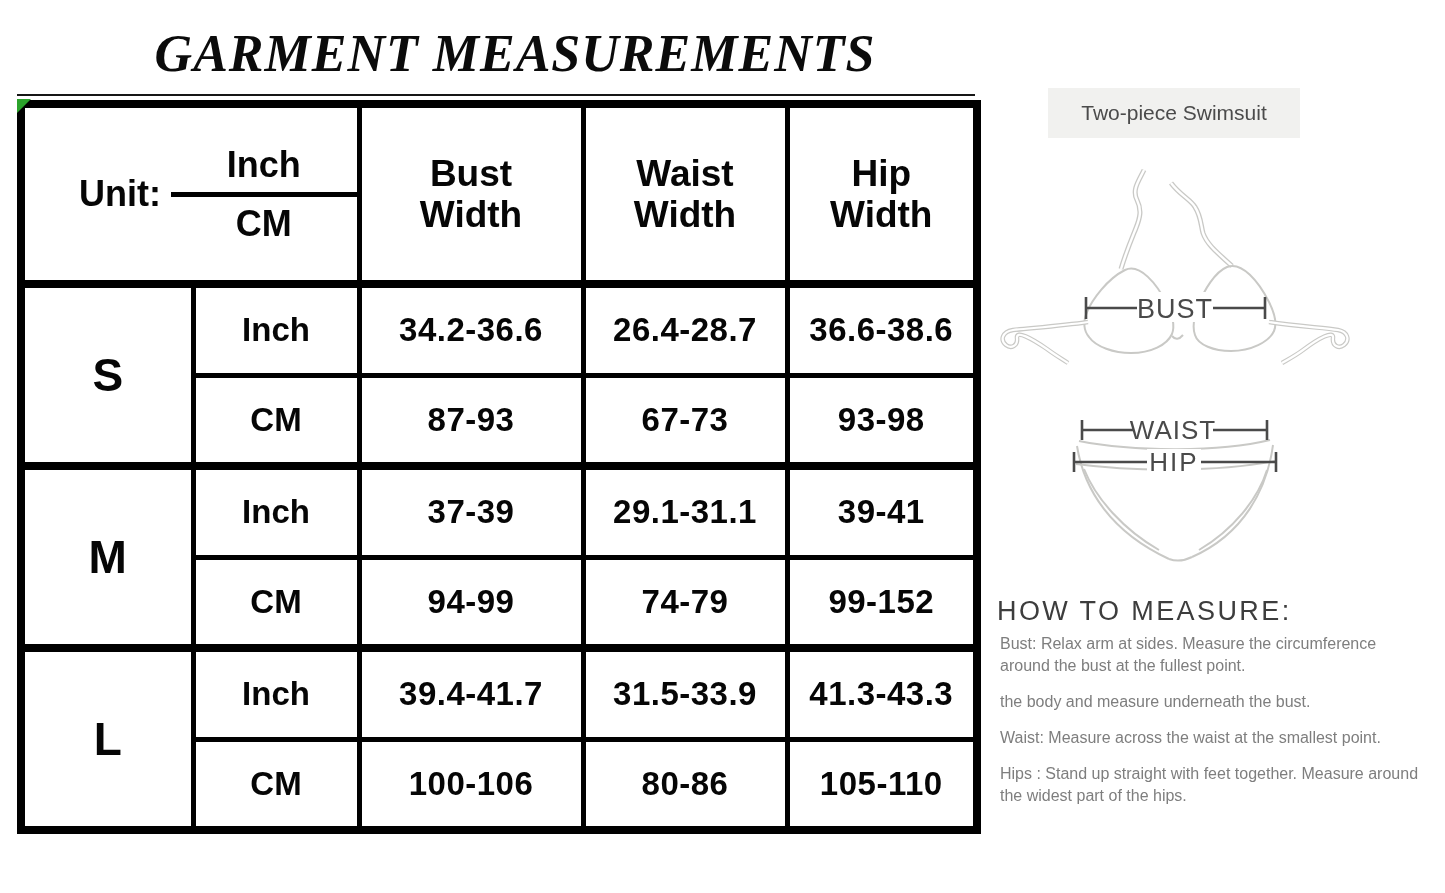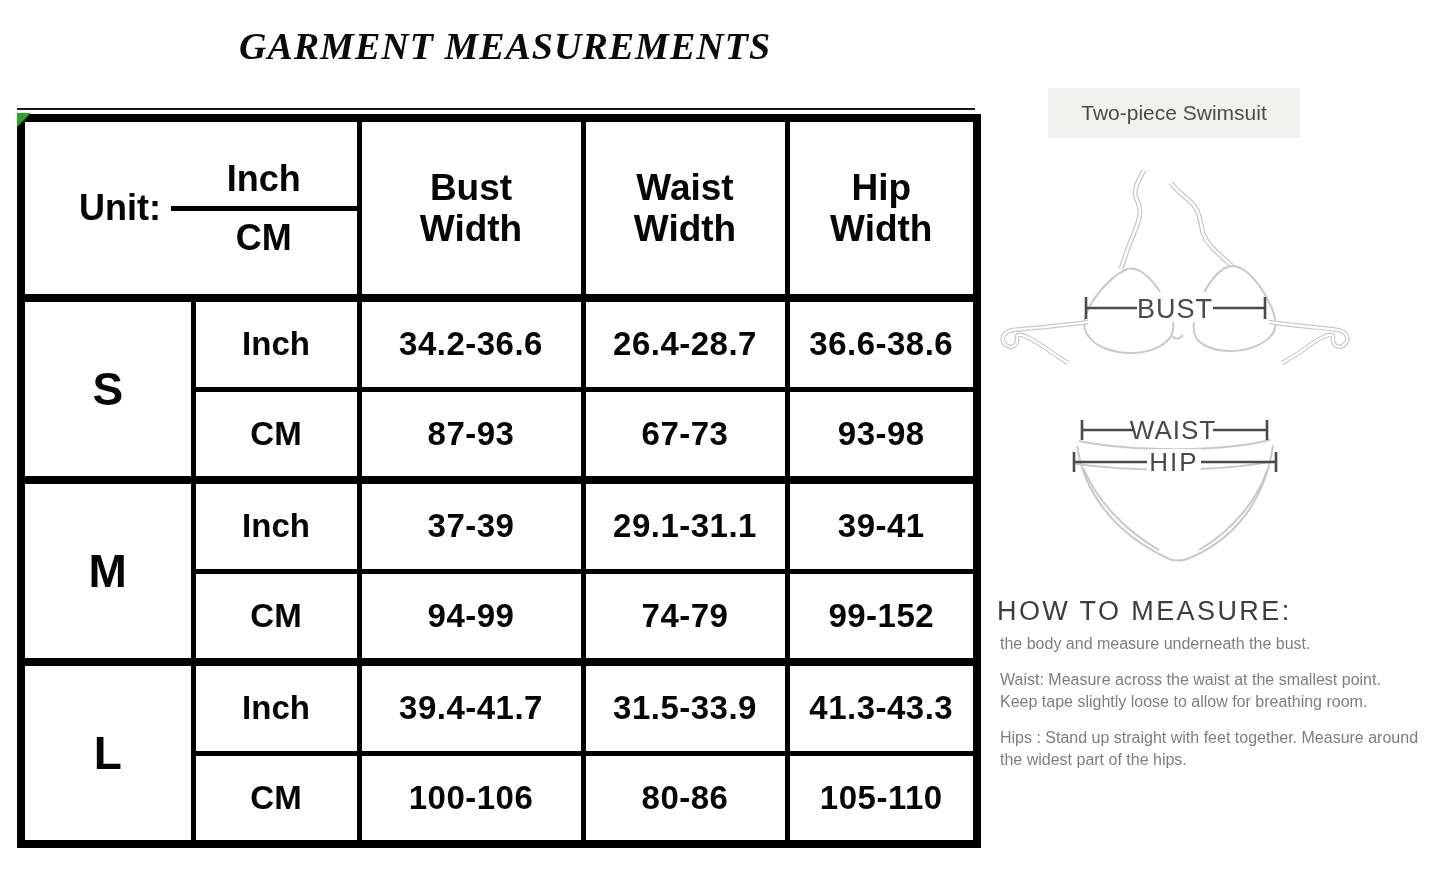--- a/index.html
+++ b/index.html
@@ -3,27 +3,27 @@
 <meta charset="utf-8">
 <style>
   html,body{margin:0;padding:0;background:#ffffff;}
   #stage{
     position:relative;width:1445px;height:893px;background:#ffffff;overflow:hidden;
     font-family:"Liberation Sans", sans-serif;
   }
 
   
   .page-title{
-    position:absolute;left:135px;top:24px;width:740px;text-align:center;
+    position:absolute;left:145px;top:24px;width:740px;text-align:center;
     font-family:"Liberation Serif", serif;font-style:italic;font-weight:700;
-    font-size:38px;color:#0b0b0b;letter-spacing:1px;white-space:nowrap;
+    font-size:52px;color:#0b0b0b;letter-spacing:1px;white-space:nowrap;
   }
 
   
-  .table-wrap{position:absolute;left:17px;top:108px;width:958px;}
+  .table-wrap{position:absolute;left:17px;top:94px;width:958px;}
   .table-topline{height:2px;background:#161616;margin-bottom:4px;}
   .corner-marker{
     position:absolute;left:0px;top:5px;width:0;height:0;z-index:5;
     border-top:14px solid #2ba32b;border-right:14px solid transparent;
   }
   table.size-table{
     border-collapse:collapse;table-layout:fixed;width:956px;
     border:8px solid #000;background:#fff;
   }
   table.size-table td{
@@ -196,25 +196,28 @@
       <text x="178" y="299" font-size="26" letter-spacing="1">WAIST</text>
       <rect x="152" y="309" width="54" height="25" fill="#ffffff" stroke="none"></rect>
       <text x="179" y="331" font-size="26" letter-spacing="2">HIP</text>
     </g>
   </svg>
 
   <div class="htm-heading">HOW TO MEASURE:</div>
 
   <div class="htm-paragraphs">
     <p>
+      <span>Bust: Relax arm at sides. Measure the circumference</span>
+      <span>around the bust at the fullest point.</span>
+    </p>
+    <p>
       <span>the body and measure underneath the bust.</span>
     </p>
     <p>
       <span>Waist: Measure across the waist at the smallest point.</span>
-      <span>Keep tape slightly loose to allow for breathing room.</span>
     </p>
     <p>
       <span>Hips : Stand up straight with feet together. Measure around</span>
       <span>the widest part of the hips.</span>
     </p>
   </div>
 
 </div>
 
 </body></html>

